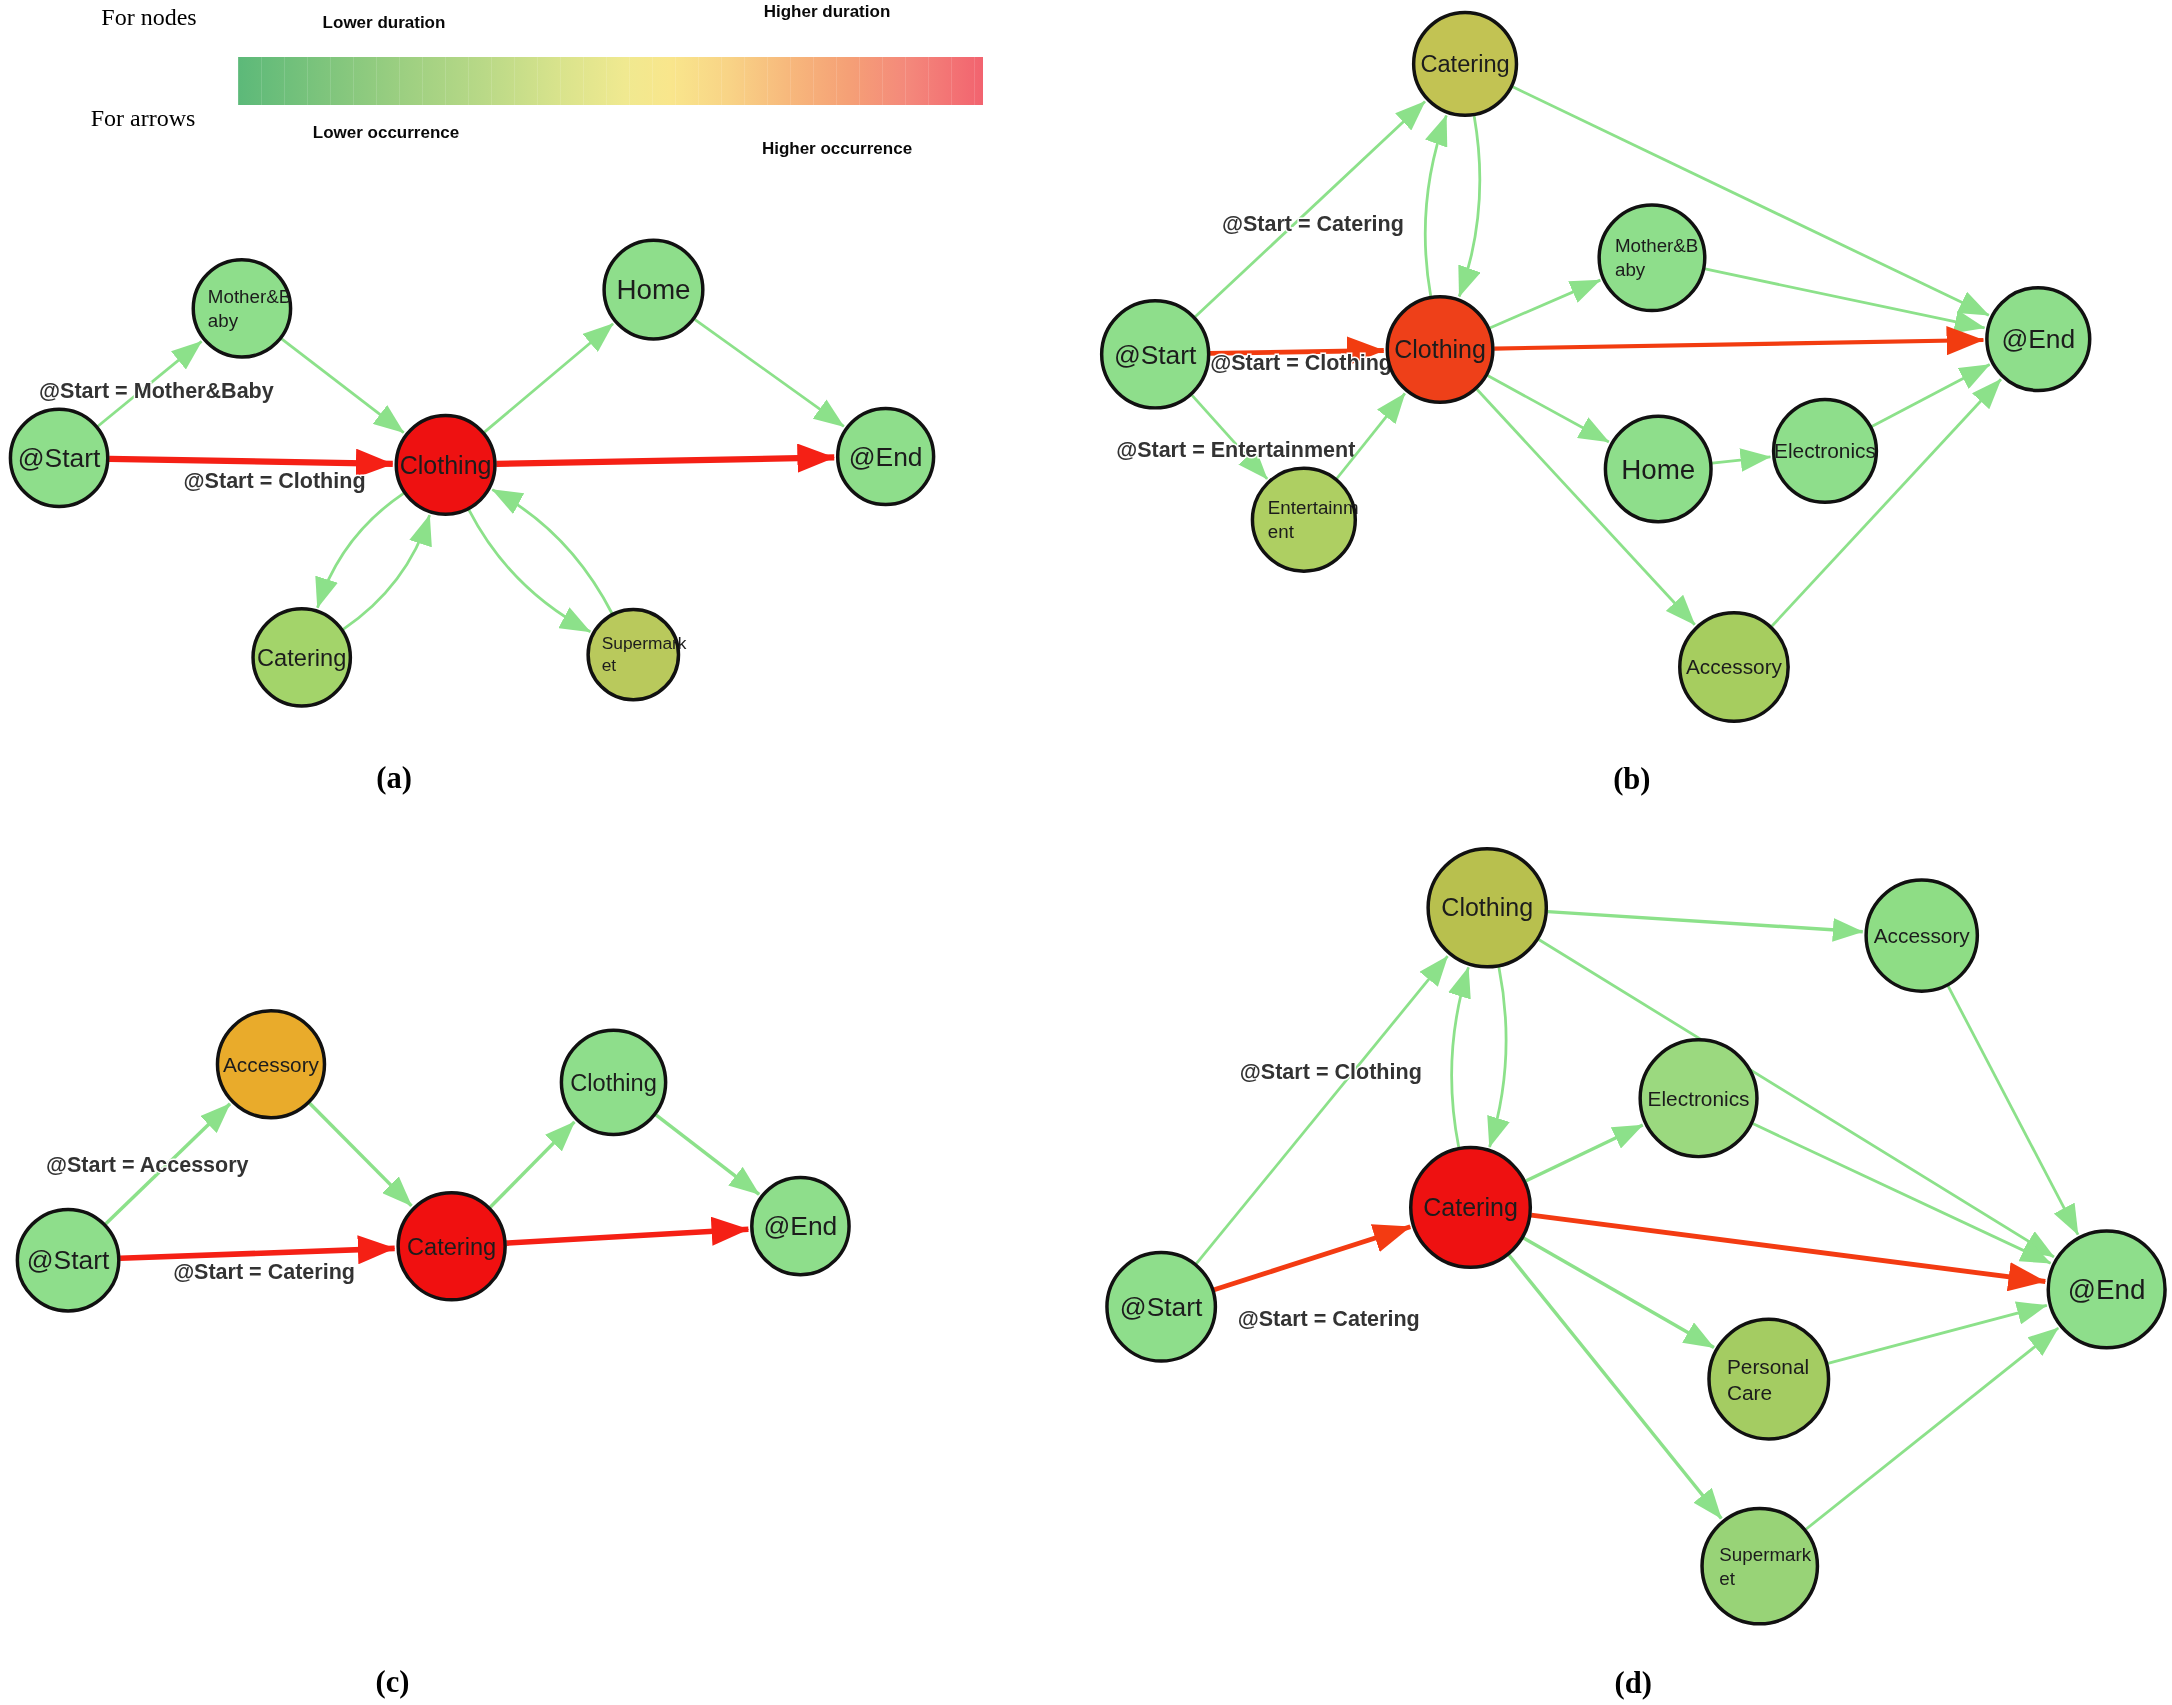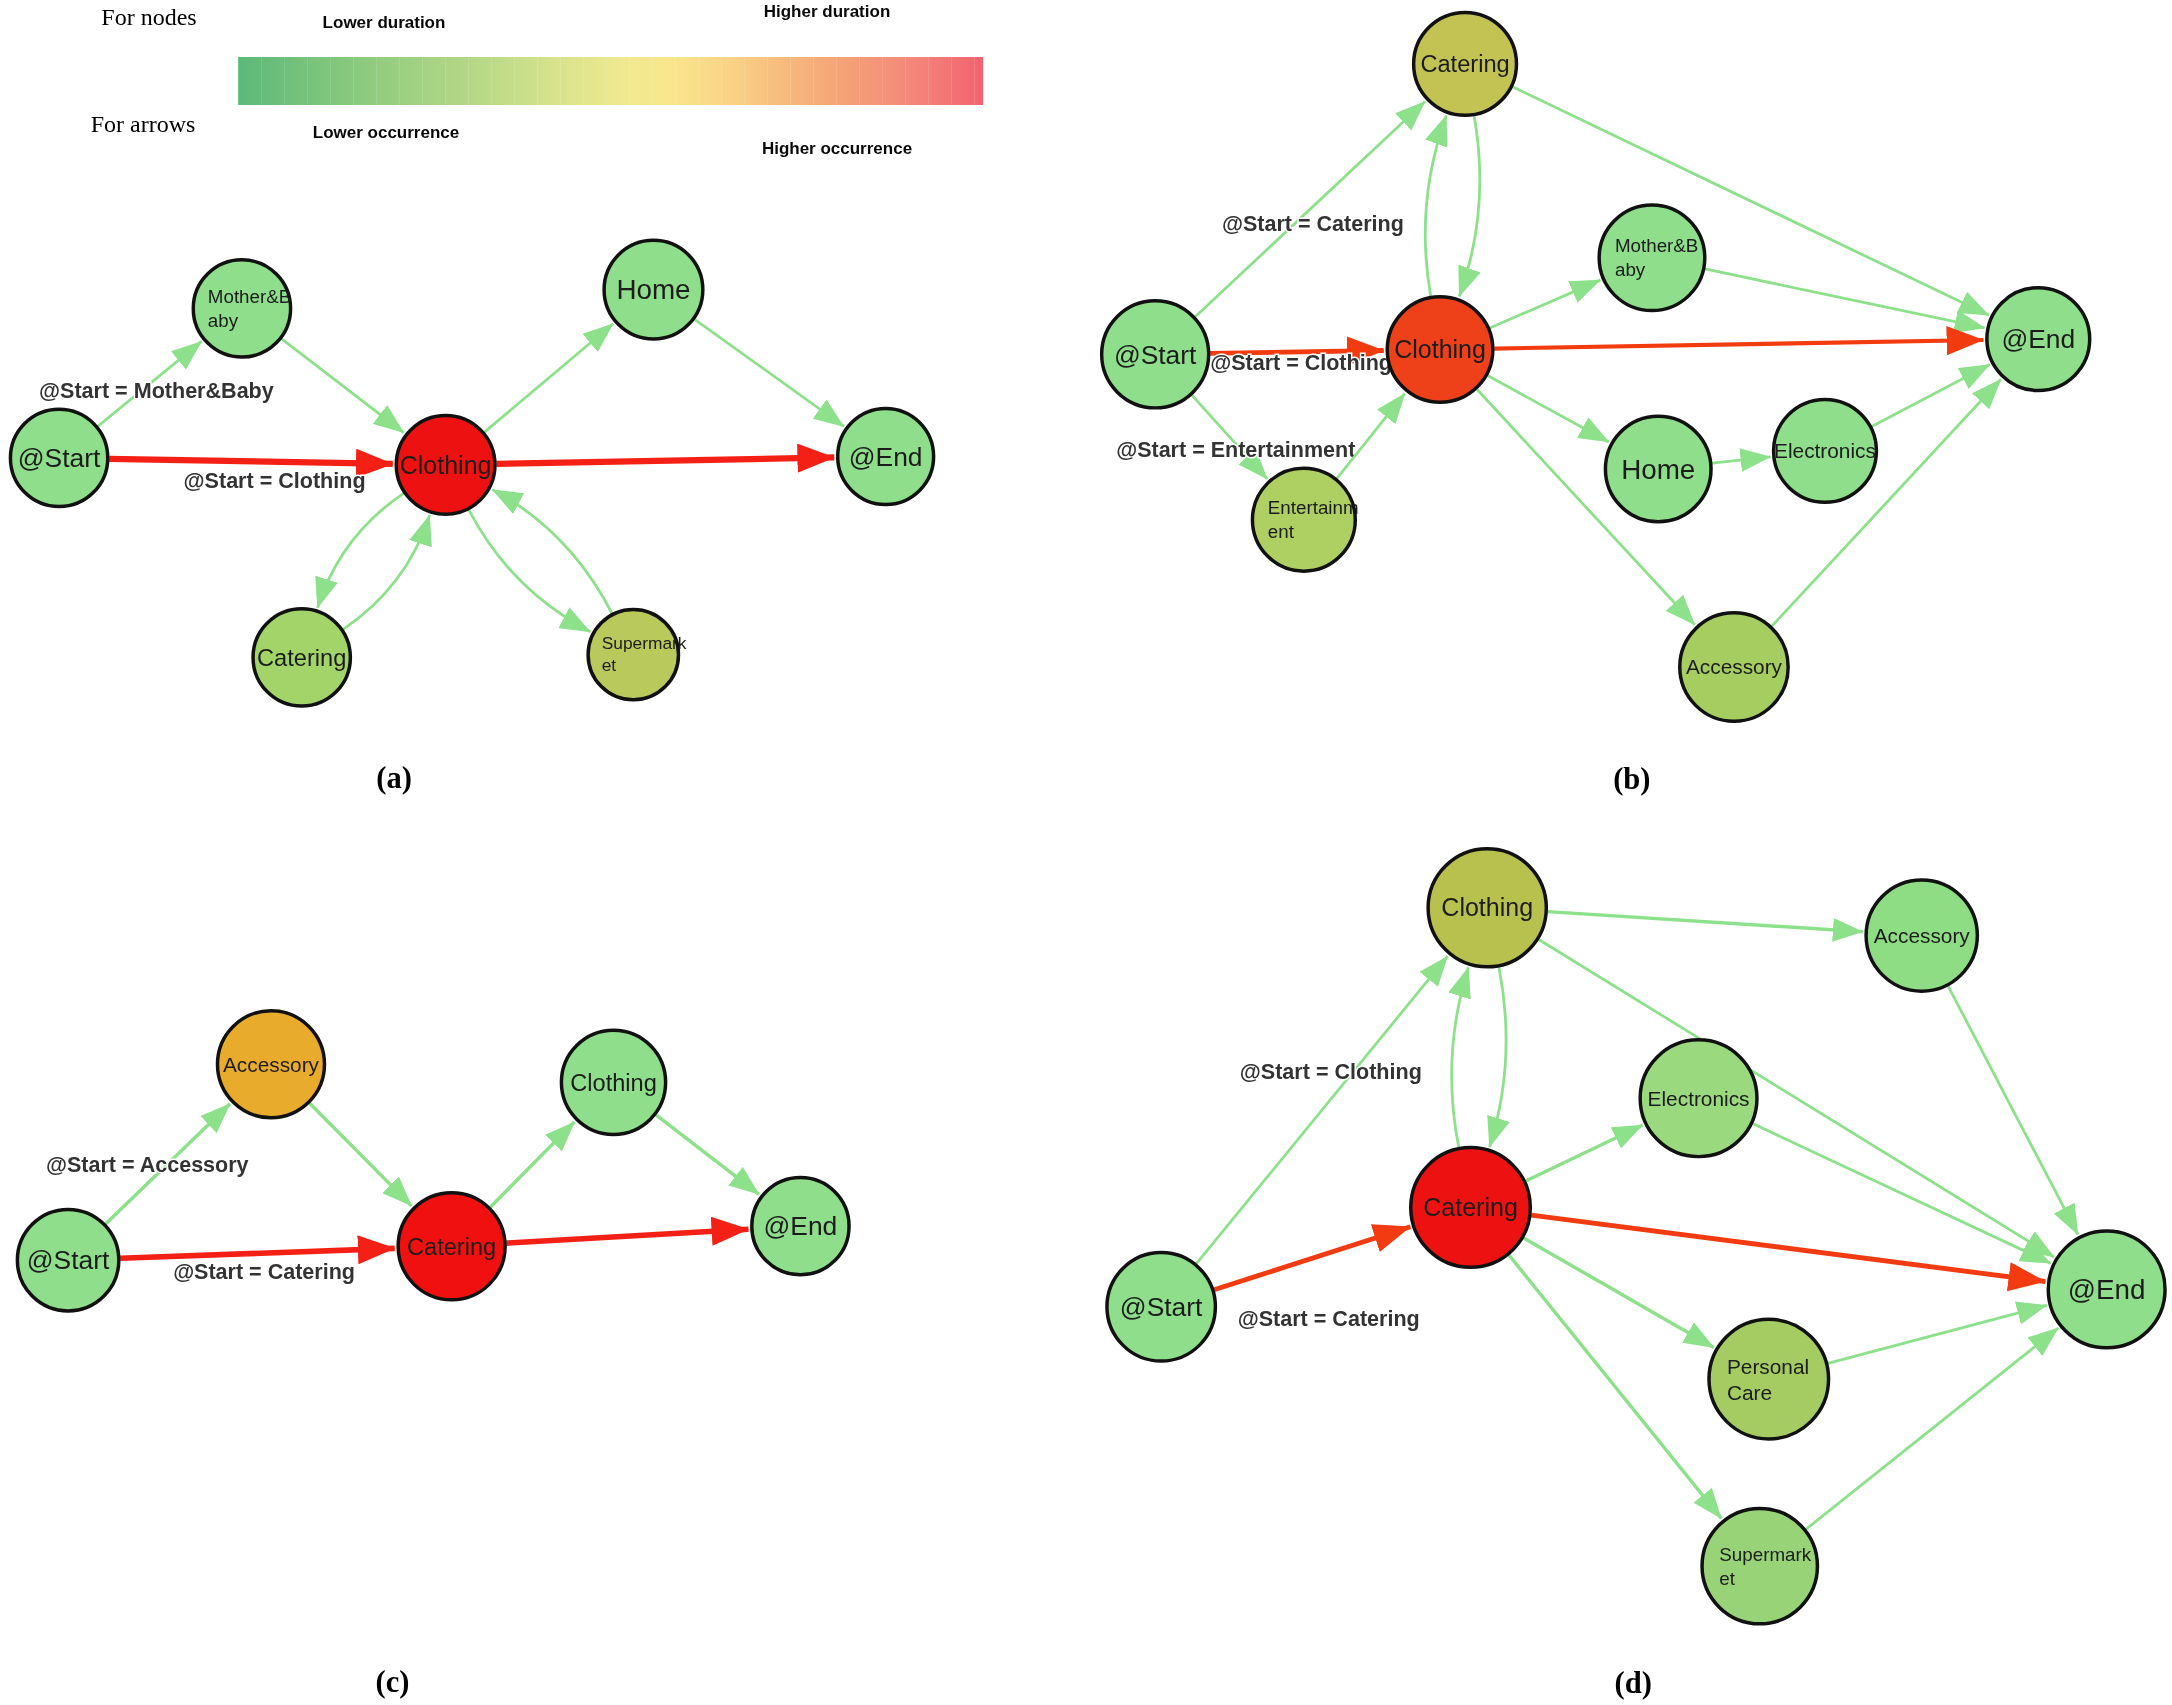--- a/index.html
+++ b/index.html
@@ -26,21 +26,21 @@
 </style>
 </head>
 <body>
 
 <div class="abs center legend-title" style="left:149px;top:17px;">For nodes</div>
 <div class="abs center legend-label" style="left:384px;top:23px;">Lower duration</div>
 <div class="abs center legend-label" style="left:827px;top:12px;">Higher duration</div>
 
 <div id="legend-bar" class="abs"></div>
 
-<div class="abs center legend-title" style="left:143px;top:124px;text-align:center;">For arrows</div>
+<div class="abs center legend-title" style="left:143px;top:118px;text-align:center;">For arrows</div>
 <div class="abs center legend-label" style="left:386px;top:133px;">Lower occurrence</div>
 <div class="abs center legend-label" style="left:837px;top:149px;">Higher occurrence</div>
 
 <div id="figures-root">
     <svg class="fig" viewBox="0 280 1450 880" width="1008" height="612" style="left: 0px; top: 195px;">
       <defs>
         <marker id="arr-a-0" markerUnits="userSpaceOnUse" markerWidth="44" markerHeight="34" refX="43" refY="17" orient="auto">
           <path d="M0,0 L44,17 L0,34 Z" fill="#8ce18a"></path>
         </marker>
         <marker id="arr-a-1" markerUnits="userSpaceOnUse" markerWidth="54" markerHeight="42" refX="53" refY="21" orient="auto">

